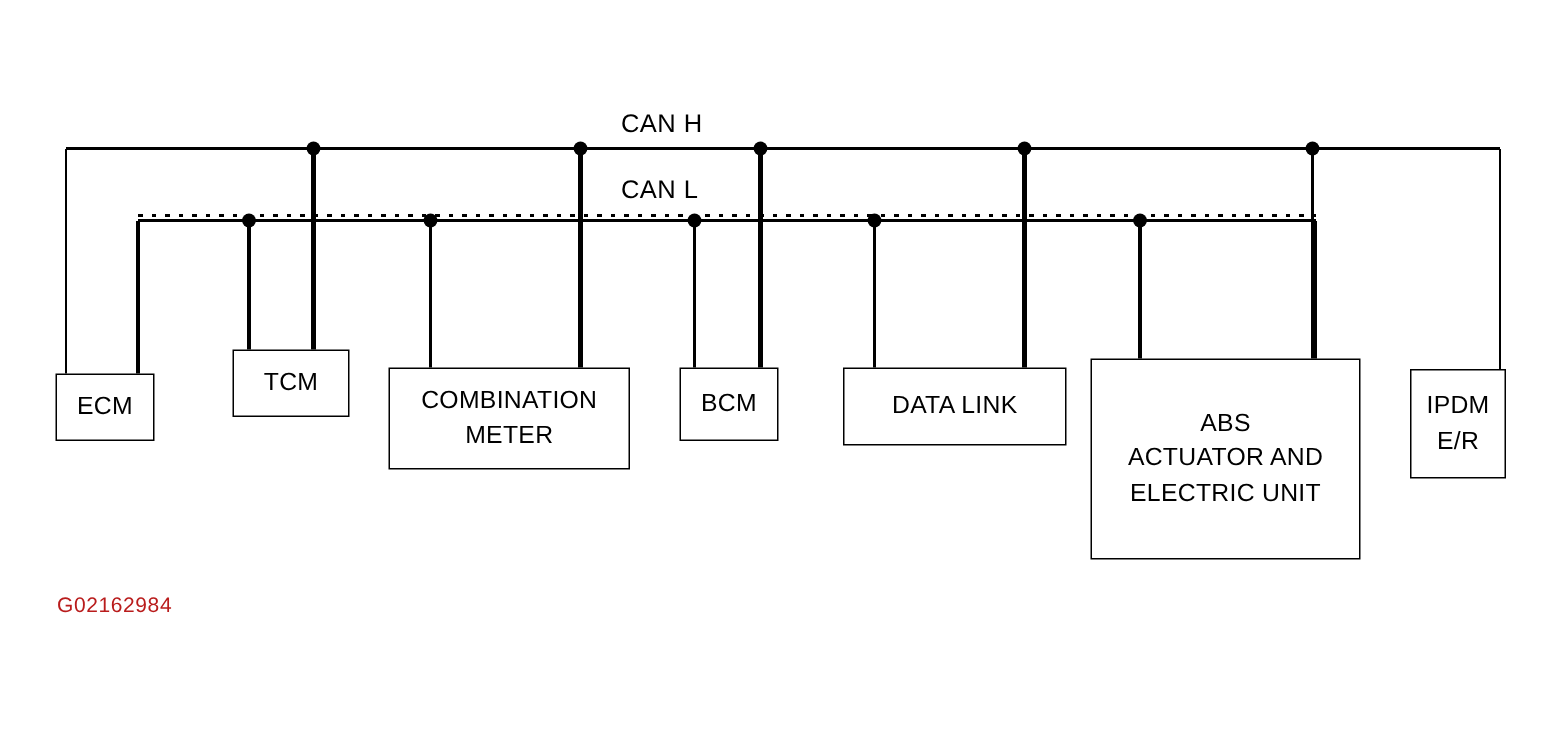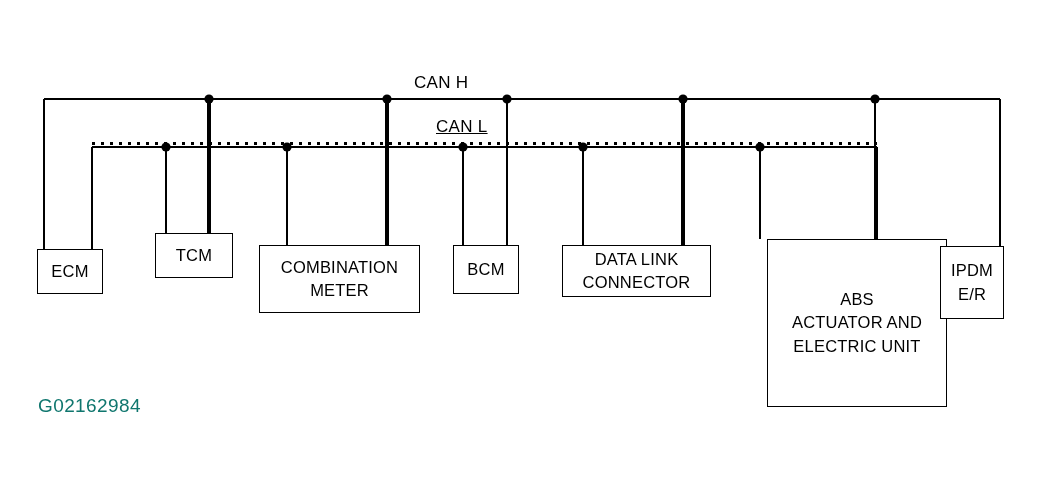--- a/index.html
+++ b/index.html
@@ -27,21 +27,21 @@
     height: 493px;
   }
   .bus-label {
     position: absolute;
     font-size: 17px;
     letter-spacing: 0.3px;
     white-space: nowrap;
     color: #000;
   }
   #label-can-h { left: 414px; top: 73px; }
-  #label-can-l { left: 436px; top: 117px; text-decoration: underline; }
+  #label-can-l { left: 414px; top: 117px; }
   .ecu-box {
     position: absolute;
     box-sizing: border-box;
     border: 1.6px solid #000000;
     background: #ffffff;
     display: flex;
     flex-direction: column;
     align-items: center;
     justify-content: center;
     text-align: center;
@@ -49,23 +49,23 @@
     line-height: 1.42;
     letter-spacing: 0.2px;
     color: #000000;
     padding: 2px 3px;
   }
   .ecu-box .ecu-line { display: block; white-space: nowrap; }
   #ref-code {
     position: absolute;
     left: 38px;
     top: 395px;
-    font-size: 19px;
+    font-size: 14px;
     letter-spacing: 0.4px;
-    color: #0f766e;
+    color: #b91c1c;
   }
 </style>
 </head>
 <body>
 
 <div id="diagram-root">
 
   <svg id="wiring-svg" viewBox="0 0 1044 493" xmlns="http://www.w3.org/2000/svg">
 
     <line x1="44" y1="99" x2="1000" y2="99" stroke="#000000" stroke-width="1.8" shape-rendering="crispEdges"></line>
@@ -120,24 +120,23 @@
     <span class="ecu-line">COMBINATION</span>
     <span class="ecu-line">METER</span>
   </div>
 
   <div class="ecu-box" style="left:453px; top:245px; width:66px; height:49px;">
     <span class="ecu-line">BCM</span>
   </div>
 
   <div class="ecu-box" style="left:562px; top:245px; width:149px; height:52px;">
     <span class="ecu-line">DATA LINK</span>
-    <span class="ecu-line">CONNECTOR</span>
   </div>
 
-  <div class="ecu-box" style="left:727px; top:239px; width:180px; height:168px;margin-left:40px;">
+  <div class="ecu-box" style="left:727px; top:239px; width:180px; height:134px;">
     <span class="ecu-line">ABS</span>
     <span class="ecu-line">ACTUATOR AND</span>
     <span class="ecu-line">ELECTRIC UNIT</span>
   </div>
 
   <div class="ecu-box" style="left:940px; top:246px; width:64px; height:73px;">
     <span class="ecu-line">IPDM</span>
     <span class="ecu-line">E/R</span>
   </div>
 

